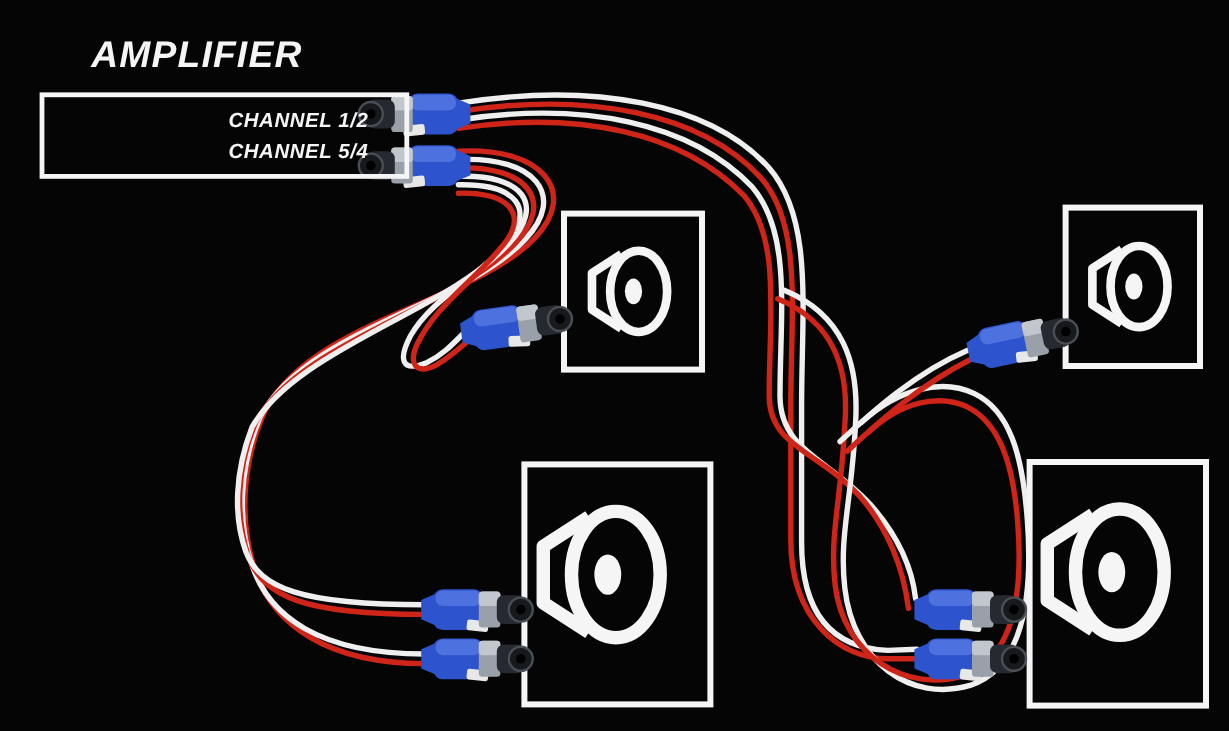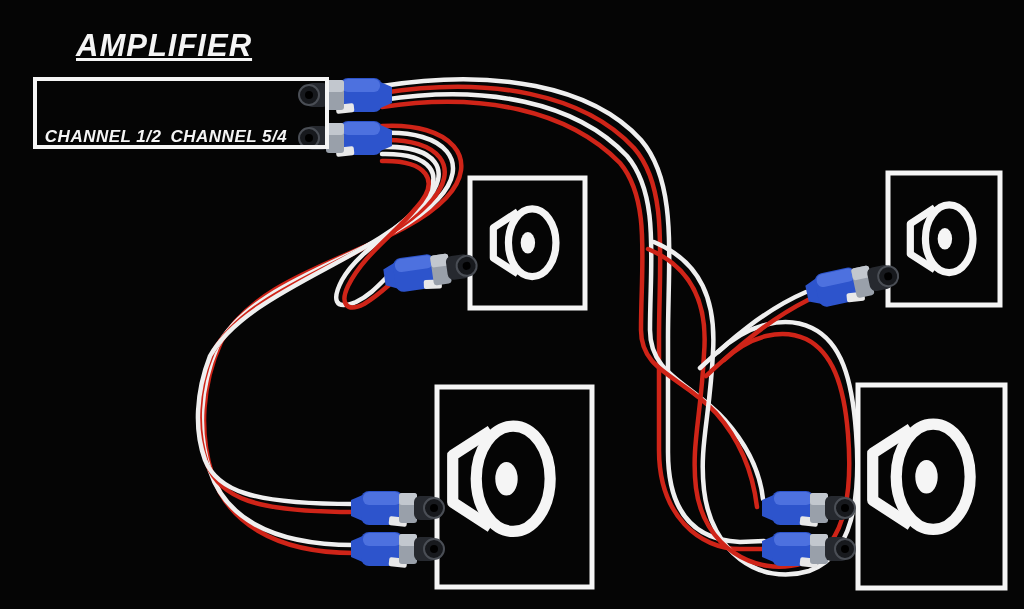--- a/index.html
+++ b/index.html
@@ -5,27 +5,27 @@
   html,body{margin:0;padding:0;background:#000;}
   .stage{
     position:relative;width:1024px;height:609px;overflow:hidden;
     background:var(--background,#050505);
     font-family:"Liberation Sans",sans-serif;
   }
   .stage svg{position:absolute;left:0;top:0;}
   .amp-title{
     position:absolute;left:76px;top:28px;
     font-size:31px;font-weight:bold;font-style:italic;
-    letter-spacing:1px;color:var(--label-white,#f5f5f5);text-decoration:underline;
+    letter-spacing:1px;color:var(--label-white,#f5f5f5);
   }
   .amp-box{
     position:absolute;left:33px;top:77px;width:258px;height:64px;
     border:4px solid var(--label-white,#f5f5f5);
-    display:flex;flex-direction:row;justify-content:center;
-    align-items:flex-end;gap:9px;padding-right:30px;
+    display:flex;flex-direction:column;justify-content:center;
+    align-items:flex-end;gap:9px;padding-right:30px;padding-left:12px;
   }
   .chan{
     font-size:17px;font-weight:bold;font-style:italic;
     color:var(--label-white,#f5f5f5);letter-spacing:.5px;line-height:1;
   }
   .cable{fill:none;stroke-width:4.5;stroke-linecap:round;}
   .cable.red{stroke:var(--cable-red,#cf2418);}
   .cable.white{stroke:var(--cable-white,#efefef);}
   .spk-box{fill:none;stroke:var(--label-white,#f5f5f5);stroke-width:5;}
 </style>

